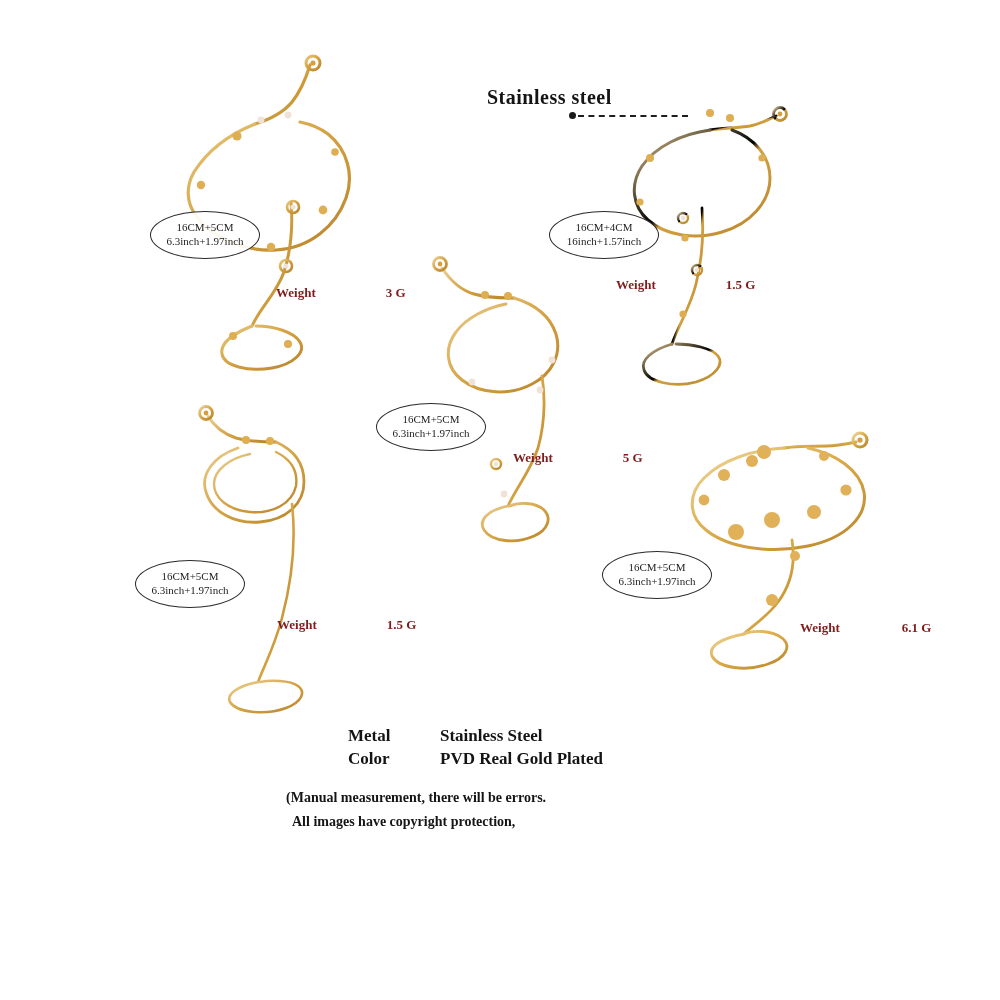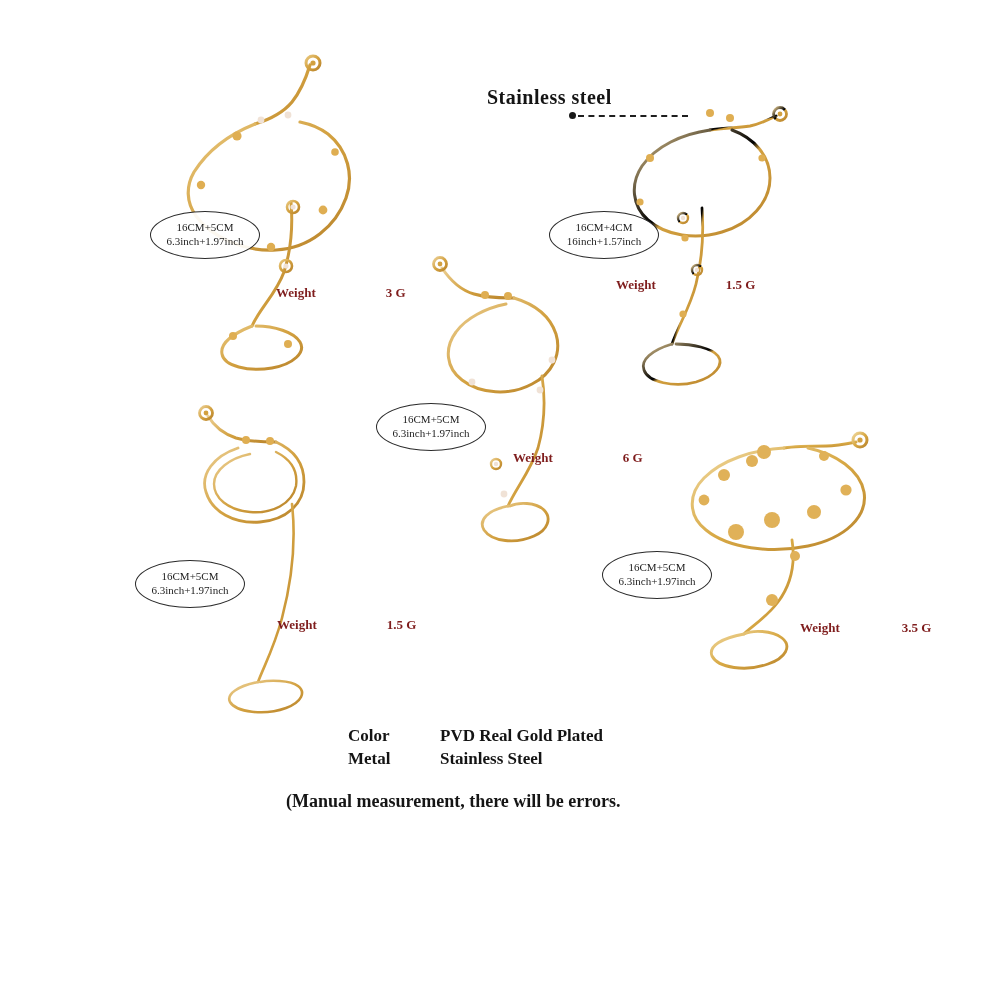--- a/index.html
+++ b/index.html
@@ -81,21 +81,21 @@
     margin-bottom: 3px;
   }
   .spec-key { width: 92px; }
   .spec-val { white-space: nowrap; }
 
   .notes {
     position: absolute;
     left: 286px;
     top: 786px;
     font-family: "Liberation Serif", serif;
-    font-size: 18px;
+    font-size: 14px;
     font-weight: bold;
     color: #151515;
     line-height: 1.72;
   }
   .notes div { white-space: nowrap; }
   .notes .n2 { padding-left: 6px; }
   .notes .n3 { padding-left: 0px; }
 
   
   .pointer-dot {
@@ -306,41 +306,42 @@
     <span class="w-value">3 G</span>
   </div>
 
   <div class="abs weight" style="left:616px; top:277px;">
     <span class="w-label">Weight</span>
     <span class="w-value">1.5 G</span>
   </div>
 
   <div class="abs weight" style="left:513px; top:450px;">
     <span class="w-label">Weight</span>
-    <span class="w-value">6 G</span>
+    <span class="w-value">5 G</span>
   </div>
 
   <div class="abs weight" style="left:277px; top:617px;">
     <span class="w-label">Weight</span>
     <span class="w-value">1.5 G</span>
   </div>
 
   <div class="abs weight" style="left:800px; top:620px;">
     <span class="w-label" style="margin-right:18px;">Weight</span>
-    <span class="w-value">3.5 G</span>
+    <span class="w-value">6.1 G</span>
   </div>
 
   <div class="specs">
+    <div class="spec-row">
+      <div class="spec-key">Metal</div>
+      <div class="spec-val">Stainless Steel</div>
+    </div>
     <div class="spec-row">
       <div class="spec-key">Color</div>
       <div class="spec-val">PVD Real Gold Plated</div>
     </div>
-    <div class="spec-row">
-      <div class="spec-key">Metal</div>
-      <div class="spec-val">Stainless Steel</div>
-    </div>
   </div>
 
   <div class="notes">
     <div class="n1">(Manual measurement, there will be errors.</div>
+    <div class="n2">All images have copyright protection,</div>
   </div>
 
 </div>
 
 </body></html>

